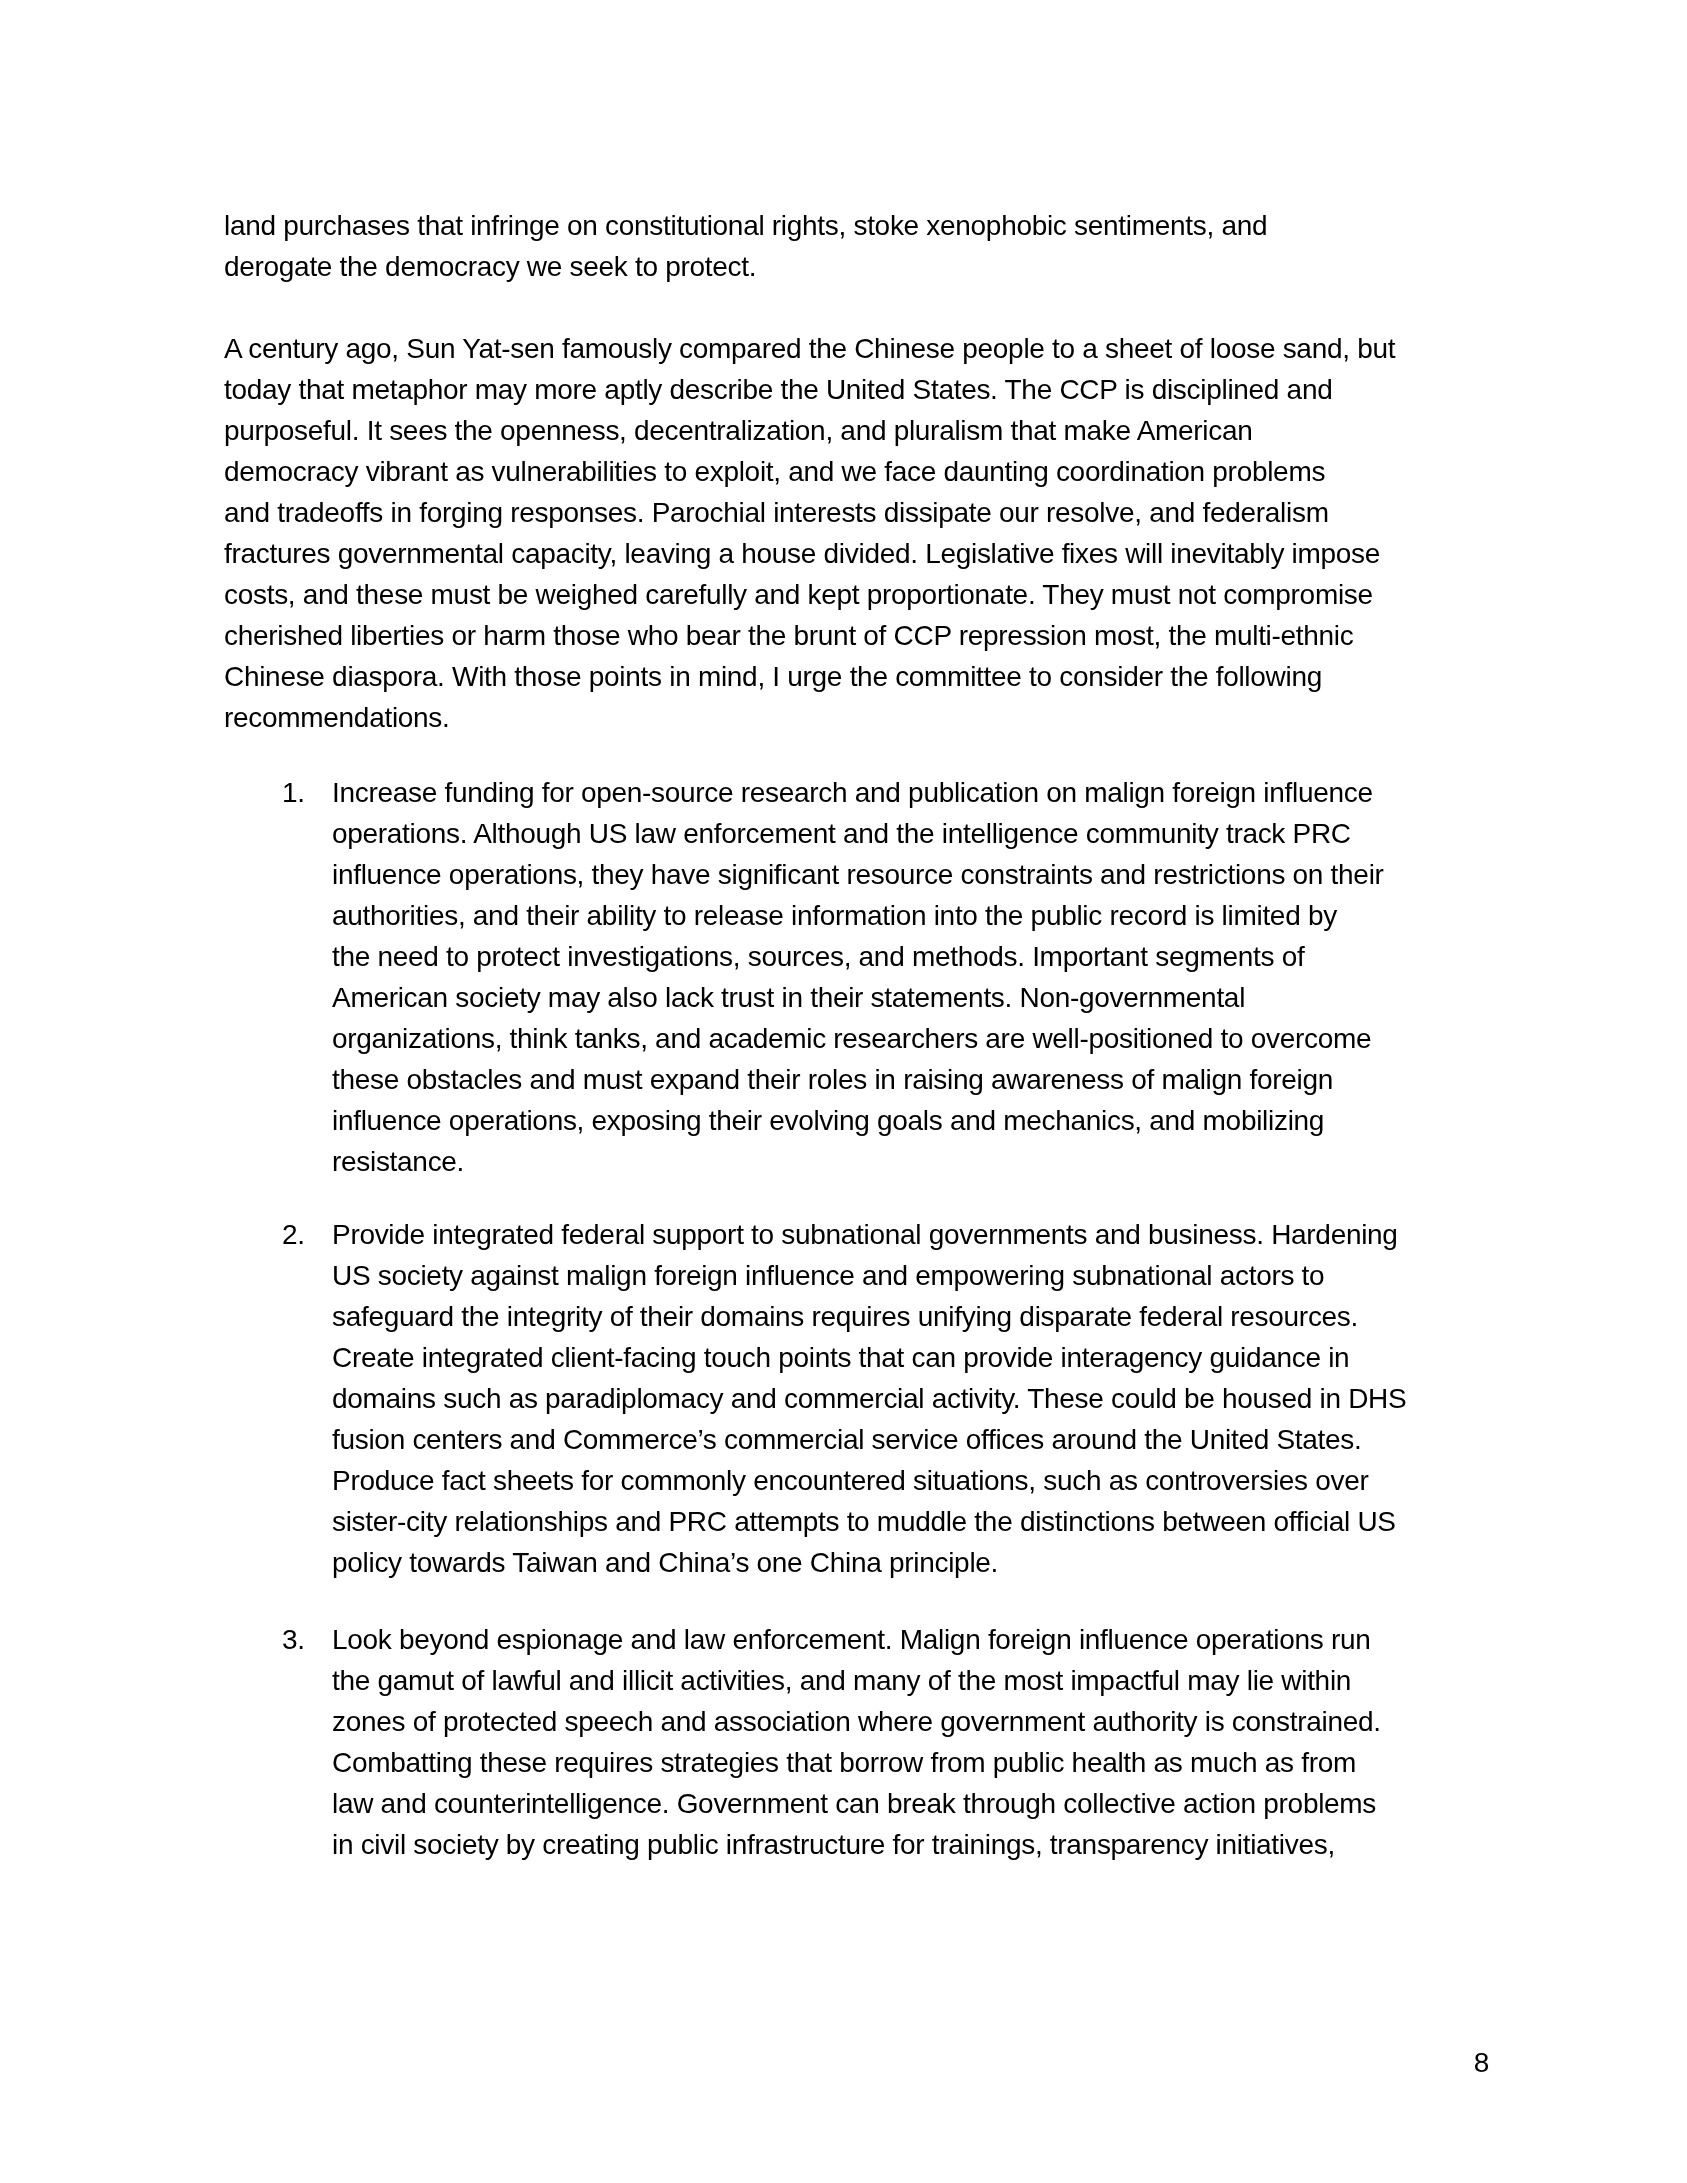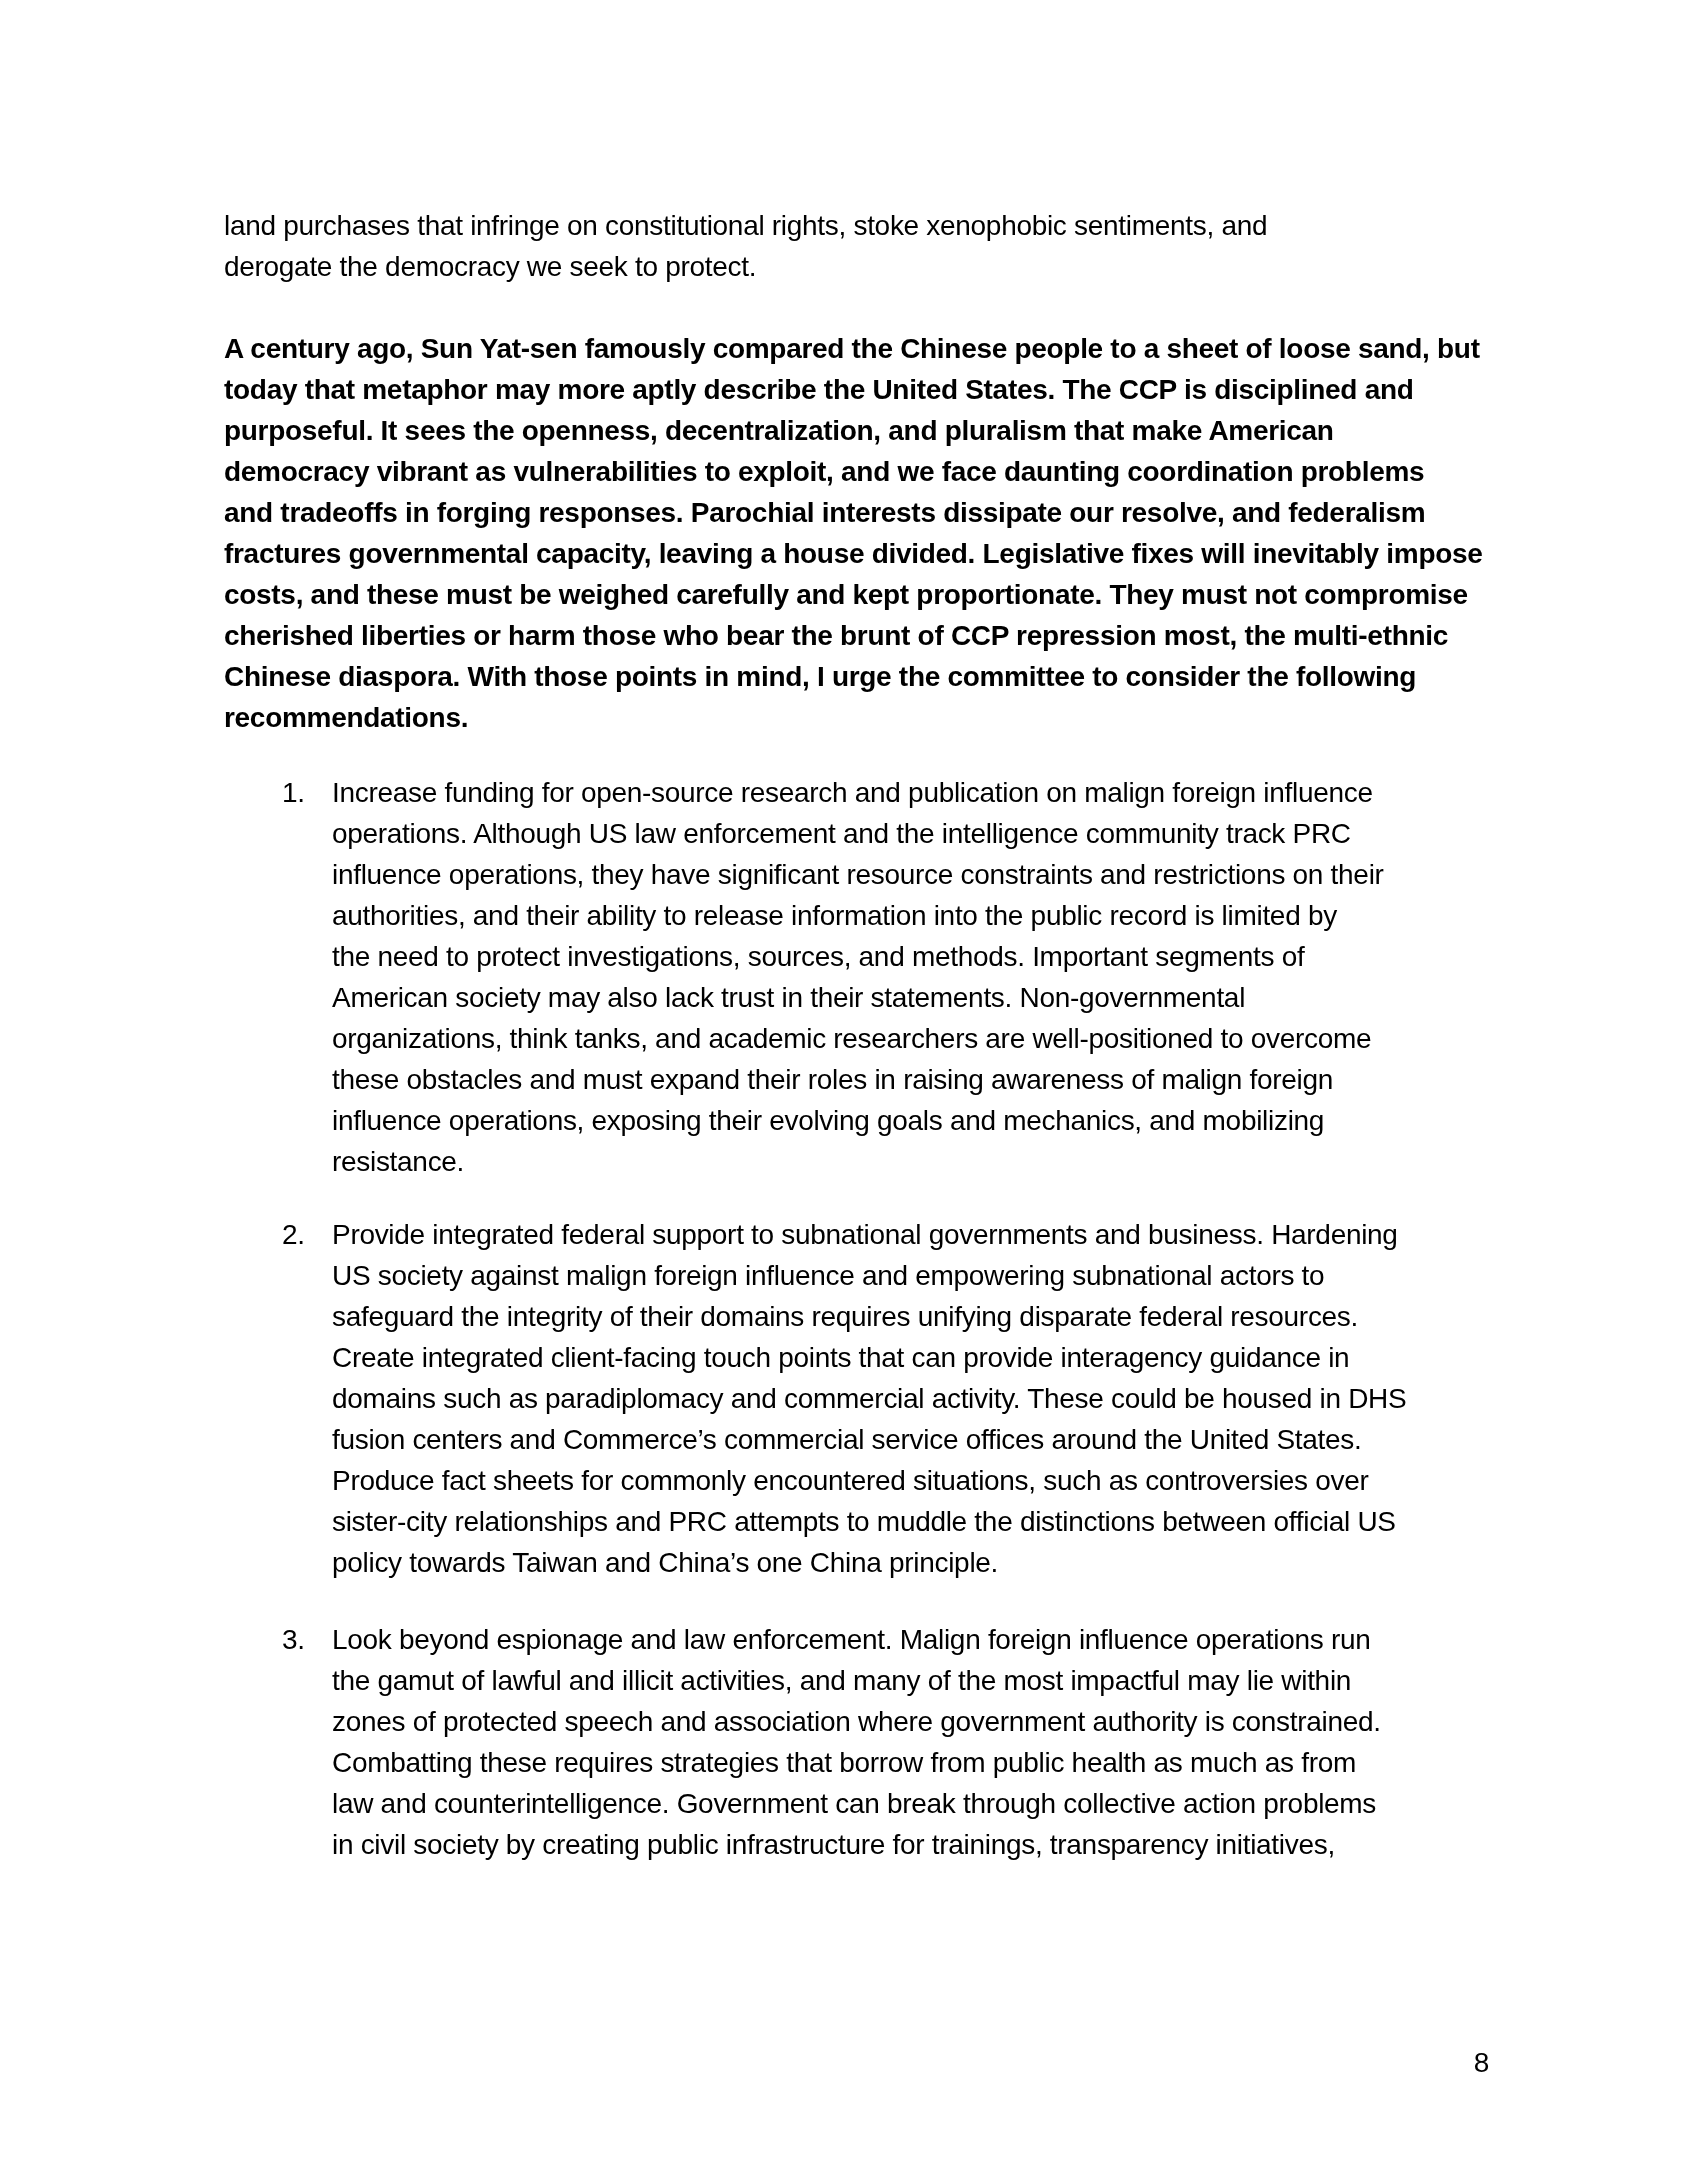--- a/index.html
+++ b/index.html
@@ -29,21 +29,20 @@
   .para {
     margin: 0;
     white-space: pre-line;
   }
   .heading {
     margin: 41px 0 0 0;
     white-space: pre-line;
   }
   .overview {
     margin-top: 41px;
-    font-weight: bold;
   }
   .list {
     margin: 0;
     padding: 0;
   }
   .list-item {
     position: relative;
     padding-left: 108px;
     margin: 0;
   }

